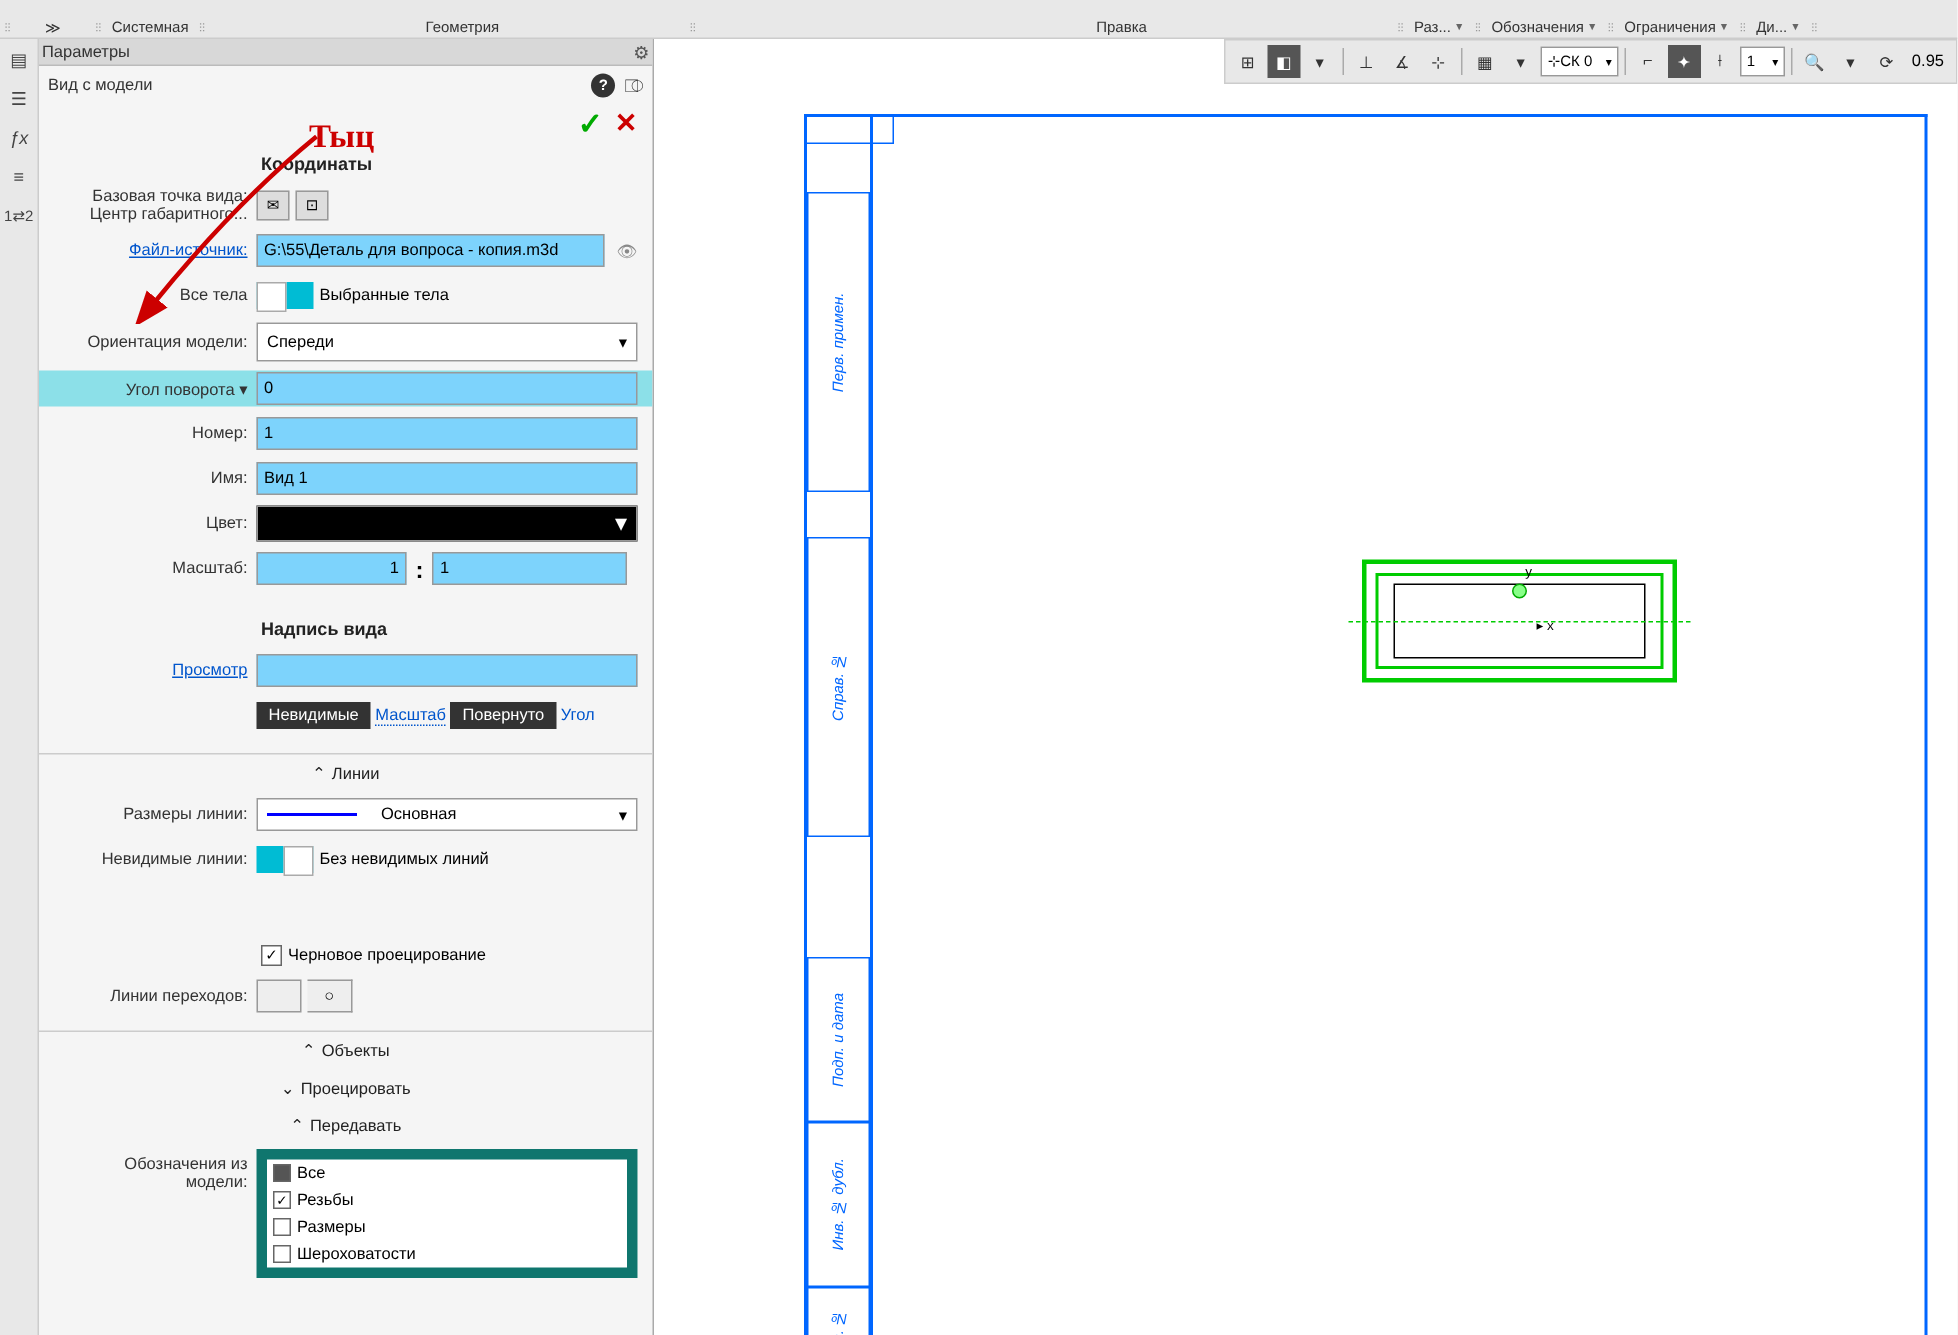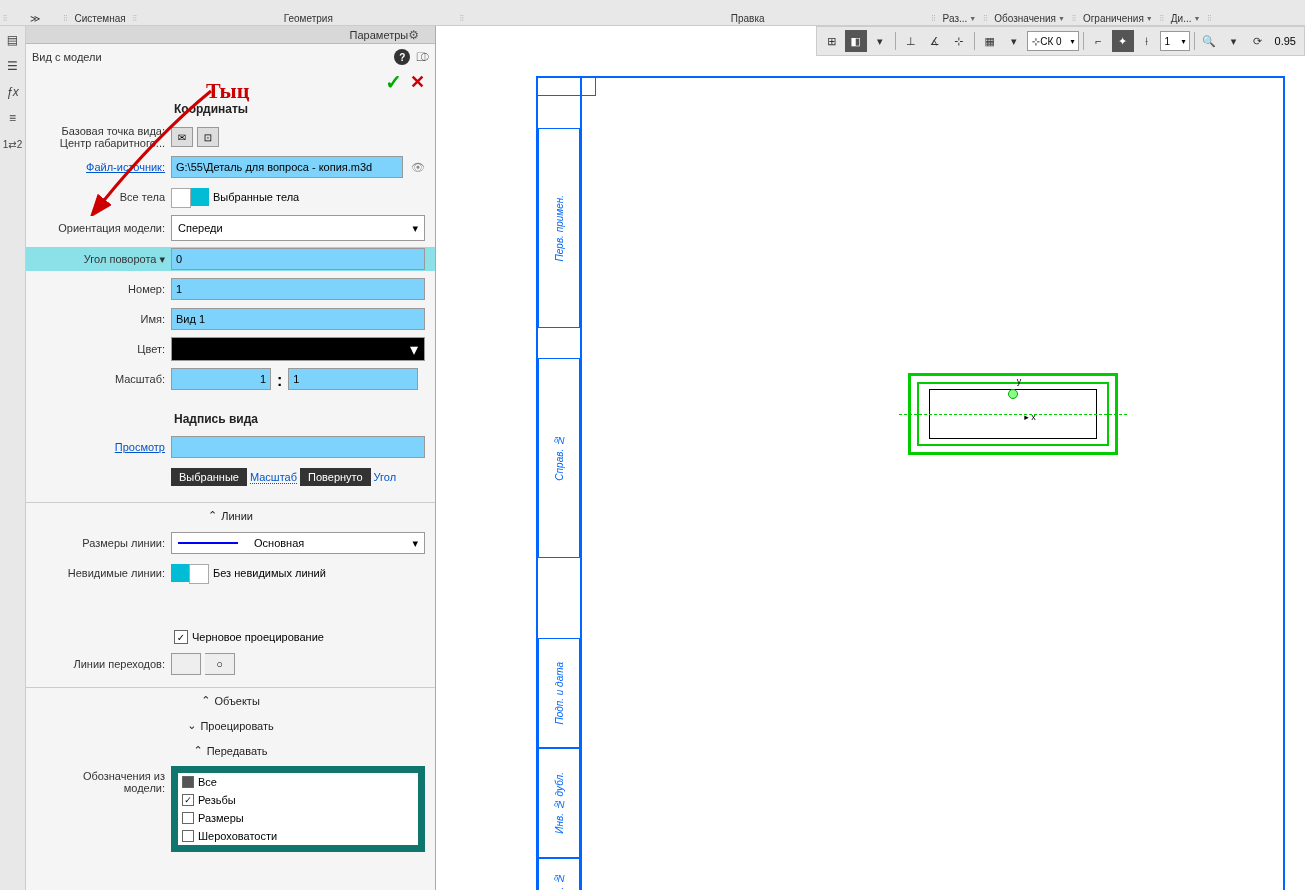--- a/index.html
+++ b/index.html
@@ -8,21 +8,21 @@
 .topmenu { height: 14px; background: #e8e8e8; display: flex; align-items: center; font-size: 10px; color: #333; border-bottom: 1px solid #ccc; position: relative; }
 .topmenu-item { padding: 0 4px; white-space: nowrap; display: flex; align-items: center; gap: 2px; }
 .grip { color: #999; font-size: 8px; padding: 0 3px; }
 .dropdown-arrow { font-size: 7px; color: #666; }
 
 .main { display: flex; height: calc(100% - 26px); }
 .sidebar-icons { width: 26px; background: #e8e8e8; border-right: 1px solid #ccc; display: flex; flex-direction: column; align-items: center; gap: 6px; padding-top: 4px; }
 .sidebar-icon { width: 20px; height: 20px; display: flex; align-items: center; justify-content: center; font-size: 12px; color: #444; cursor: pointer; }
 
 .param-panel { width: 410px; background: #f5f5f5; border-right: 1px solid #aaa; display: flex; flex-direction: column; overflow-y: auto; position: relative; }
-.panel-header { height: 18px; background: #d8d8d8; display: flex; align-items: center; padding: 0 16px; font-size: 11px; color: #333; justify-content: flex-end; border-bottom: 1px solid #bbb; }
+.panel-header { height: 18px; background: #d8d8d8; display: flex; align-items: center; padding: 0 2px; font-size: 11px; color: #333; justify-content: space-between; border-bottom: 1px solid #bbb; }
 .panel-title-row { height: 26px; display: flex; align-items: center; padding: 0 6px; font-size: 11px; color: #333; justify-content: space-between; }
 .panel-title-row .actions { display: flex; gap: 6px; align-items: center; }
 .help-circle { width: 16px; height: 16px; background: #333; border-radius: 50%; color: #fff; display: flex; align-items: center; justify-content: center; font-size: 10px; font-weight: bold; }
 .confirm-row { height: 24px; display: flex; align-items: center; justify-content: flex-end; padding: 0 10px; gap: 8px; }
 .check-green { color: #0a0; font-size: 20px; font-weight: bold; cursor: pointer; }
 .x-red { color: #c00; font-size: 18px; font-weight: bold; cursor: pointer; }
 
 .section-title { font-weight: bold; font-size: 12px; padding: 8px 0 6px 148px; color: #222; }
 .row { display: flex; align-items: center; margin: 3px 0; min-height: 24px; }
 .row-label { width: 145px; text-align: right; padding-right: 6px; font-size: 11px; color: #333; }
@@ -235,21 +235,21 @@
     <div class="section-title" style="margin-top:10px;">Надпись вида</div>
     <div class="row">
       <div class="row-label"><span class="link">Просмотр</span></div>
       <div class="row-content">
           <input type="text" class="full-input" style="">
         </div>
     </div>
     <div class="row">
       <div class="row-label"></div>
       <div class="row-content" style="gap:3px;">
-        <button class="btn-dark">Выбранные</button>
+        <button class="btn-dark">Невидимые</button>
         <span class="dotted-link">Масштаб</span>
         <button class="btn-dark">Повернуто</button>
         <span class="link" style="text-decoration:none;">Угол</span>
       </div>
     </div>
 
     <div class="collapse-header" style="margin-top:10px;">
       <span>⌃</span>
         <span>Линии</span>
     </div>

